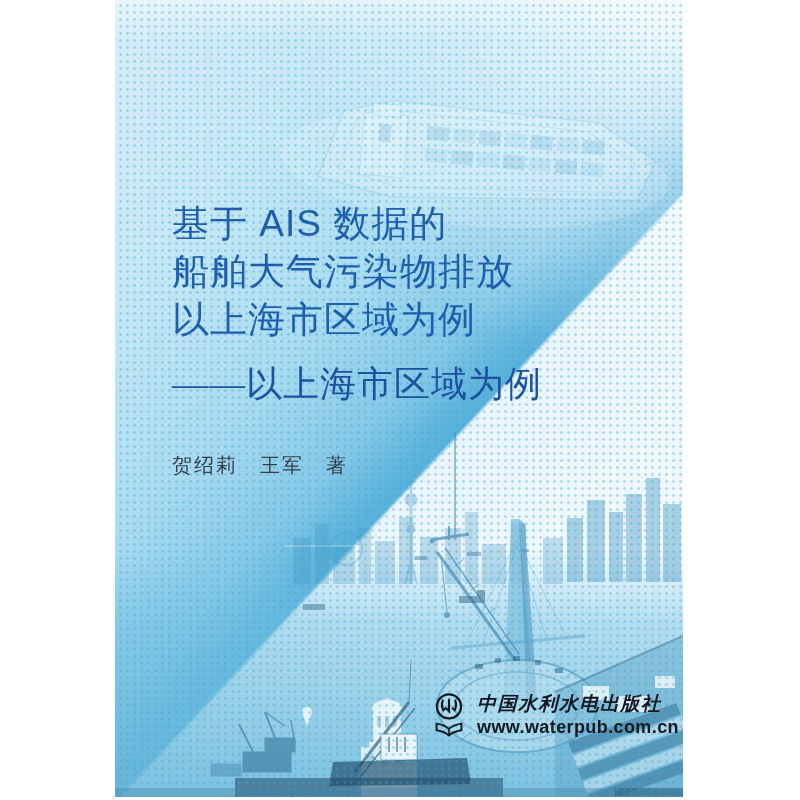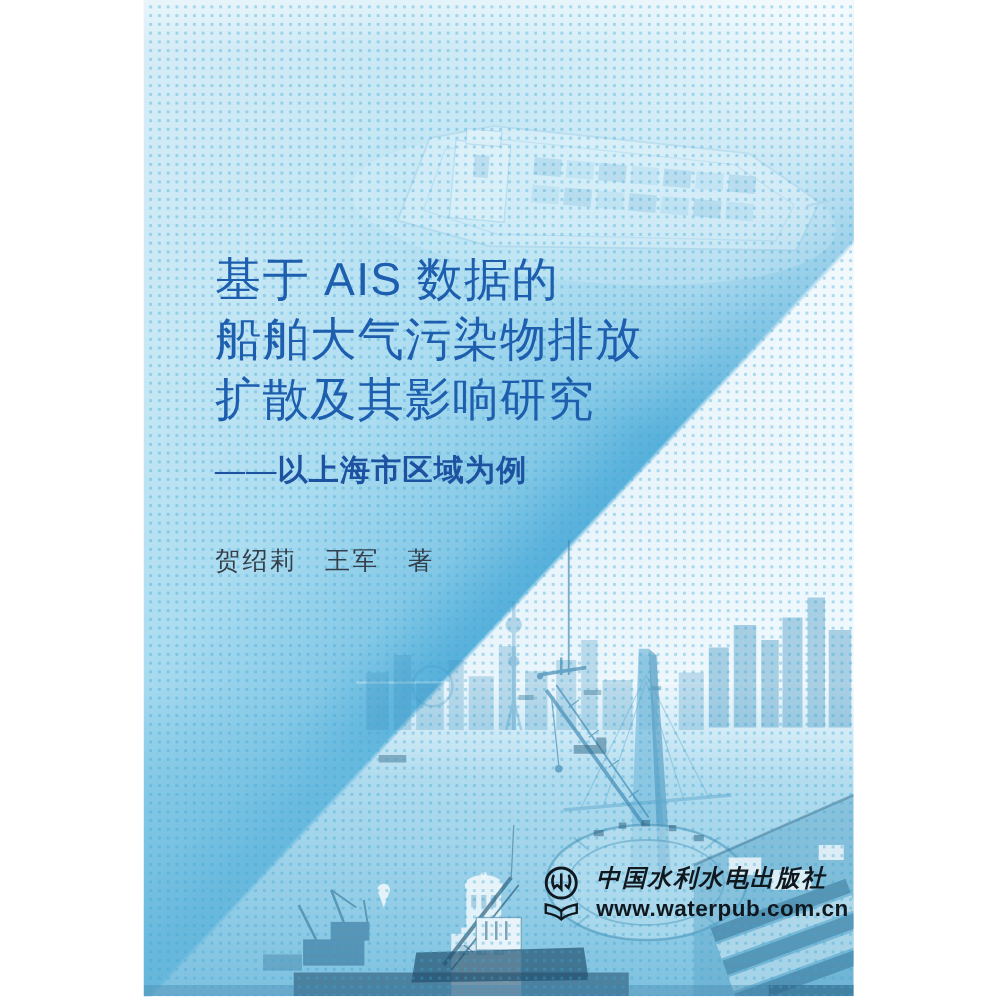--- a/index.html
+++ b/index.html
@@ -15,22 +15,22 @@
   }
   .illus{position:absolute;inset:0;width:100%;height:100%;}
   .ship-top{z-index:1;}
   .harbor{z-index:2;}
   .dots{position:absolute;inset:0;z-index:3;
         background-image:radial-gradient(rgba(58,166,214,.38) 1.1px, rgba(58,166,214,0) 1.55px);
         background-size:7px 7px;background-position:2px 2px;}
   .titleblock{position:absolute;z-index:4;left:57px;top:200px;}
   .title-line{font-family:"Liberation Sans",sans-serif;font-size:37px;line-height:48px;
               color:var(--title,#1d5fae);letter-spacing:1px;white-space:nowrap;}
-  .subtitle{margin-top:16px;font-family:"Liberation Serif",serif;font-weight:bold;
-            font-size:24px;color:var(--subtitle,#1c52a0);letter-spacing:1px;white-space:nowrap;}
+  .subtitle{margin-top:16px;font-family:"Liberation Serif",serif;font-weight:normal;
+            font-size:36px;color:var(--subtitle,#1c52a0);letter-spacing:1px;white-space:nowrap;}
   .authors{margin-top:43px;font-family:"Liberation Sans",sans-serif;font-size:20px;
            color:var(--author,#333e4a);letter-spacing:2px;white-space:nowrap;}
   .publisher{position:absolute;z-index:4;left:313px;top:692px;display:flex;
              align-items:center;gap:7px;color:var(--publisher-ink,#10181f);}
   .press-logo{flex:0 0 auto;}
   .pubname{font-family:"Liberation Serif",serif;font-weight:bold;font-style:italic;
            font-size:19px;letter-spacing:1.5px;white-space:nowrap;line-height:24px;}
   .puburl{font-family:"Liberation Sans",sans-serif;font-weight:bold;font-size:18px;
           letter-spacing:.4px;margin-top:1px;}
 </style>
@@ -220,21 +220,21 @@
       <rect x="120" y="778" width="268" height="19" fill="rgba(32,76,106,0.55)"></rect>
       <rect x="0" y="788" width="568" height="9" fill="rgba(70,130,165,0.35)"></rect>
       <rect x="500" y="788" width="68" height="9" fill="rgba(40,95,130,0.5)"></rect>
     </svg>
 
     <div class="dots"></div>
 
     <div class="titleblock">
       <div class="title-line">基于 AIS 数据的</div>
       <div class="title-line">船舶大气污染物排放</div>
-      <div class="title-line">扩散及其影响研究</div>
+      <div class="title-line">以上海市区域为例</div>
       <div class="subtitle">——以上海市区域为例</div>
       <div class="authors">贺绍莉　王军　著</div>
     </div>
 
     <div class="publisher">
       <svg class="press-logo" width="42" height="46" viewBox="0 0 44 48" aria-hidden="true">
         <circle cx="22" cy="15" r="12.6" fill="none" stroke="currentColor" stroke-width="2.4"></circle>
         <g fill="none" stroke="currentColor" stroke-width="2.2" stroke-linecap="round">
           <path d="M15.5 9 q-2 5 0.5 10 l2.2 -2"></path>
           <path d="M22 8 v12 l-3 -3"></path>

